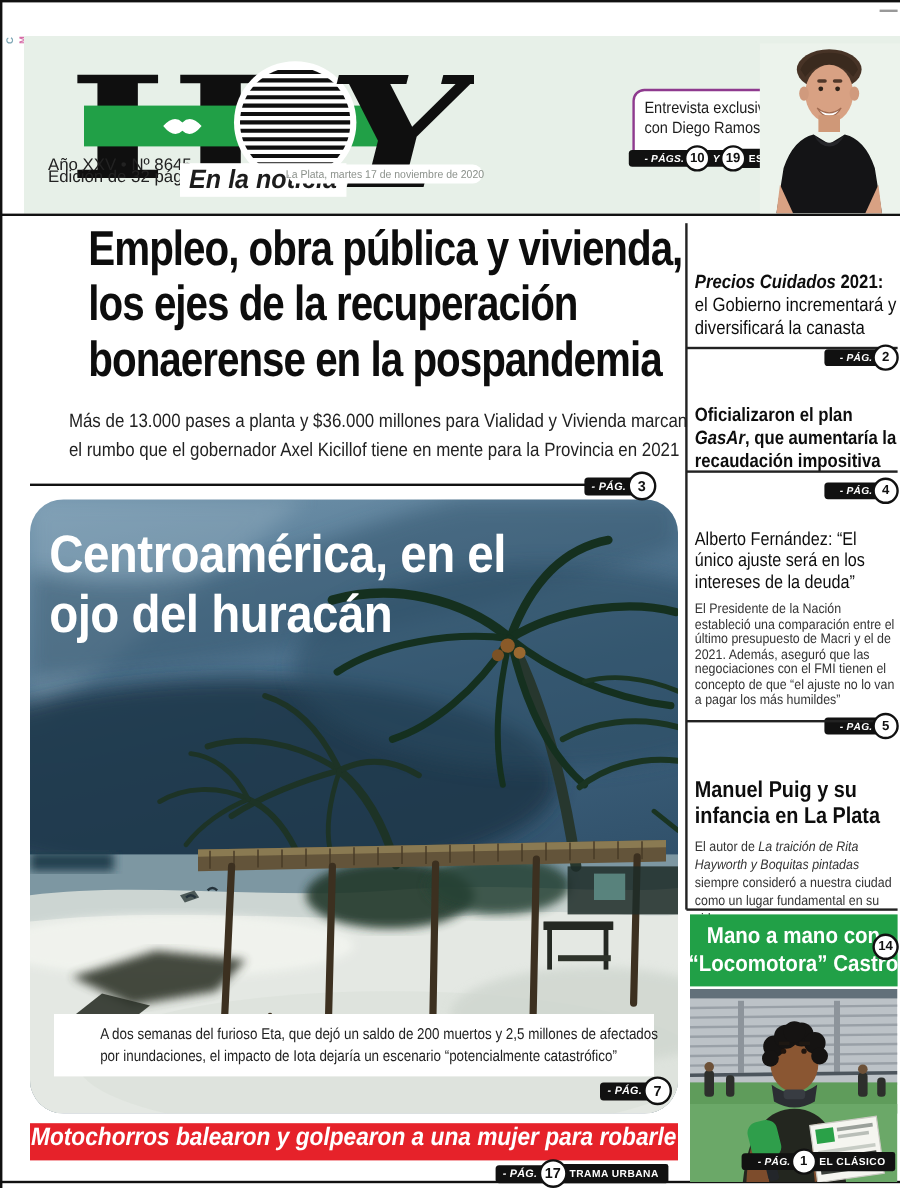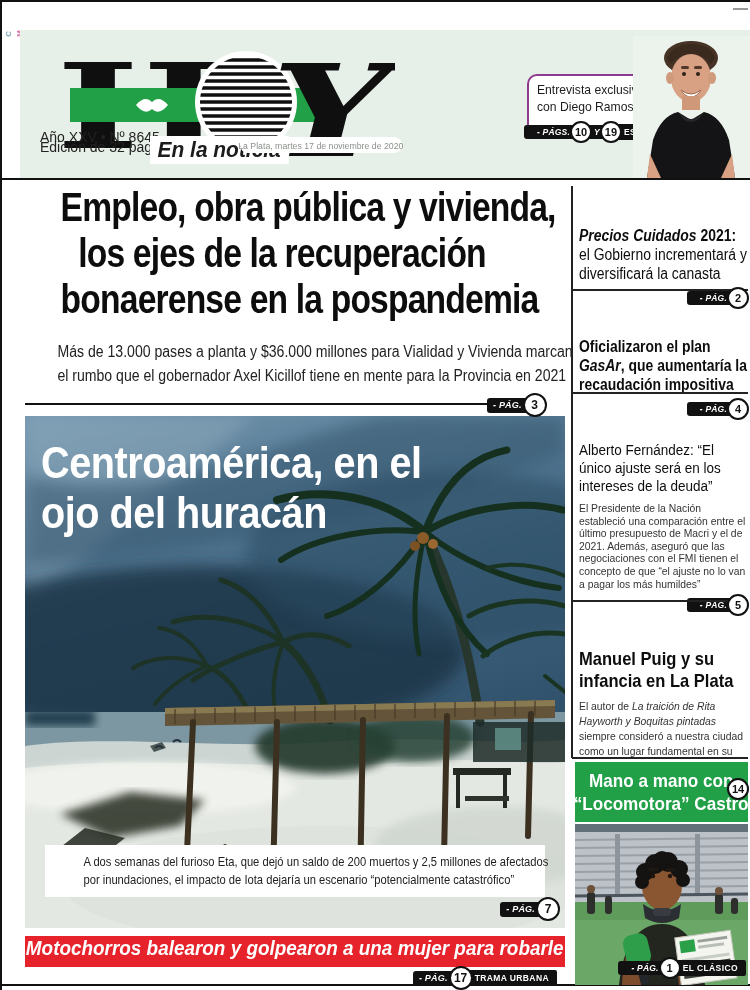--- a/index.html
+++ b/index.html
@@ -27,28 +27,28 @@
   .promo-badge{left:524px;top:121px;z-index:1;display:flex;align-items:center;}
   .diego{left:633px;top:36px;width:117px;height:142px;z-index:2;}
   
   .pbadge{display:inline-flex;align-items:center;}
   .pbadge .lab{background:#111;color:#fff;font-weight:700;font-style:italic;font-size:9px;letter-spacing:.2px;padding:2.5px 12px 2.5px 6px;border-radius:3px;margin-right:-11px;white-space:nowrap;}
   .pbadge .num{width:20px;height:20px;border-radius:50%;background:#fff;border:2.5px solid #111;color:#111;font-weight:800;font-size:12px;display:flex;align-items:center;justify-content:center;z-index:1;font-style:normal;}
   .pbadge .sec{background:#111;color:#fff;font-weight:700;font-size:8.5px;letter-spacing:.4px;padding:3px 8px 3px 13px;margin-left:-11px;border-radius:2px;white-space:nowrap;}
   .pbadge.small .num{width:18px;height:18px;font-size:11px;border-width:2px;}
   .pbadge.small .lab{font-size:8.5px;padding:2px 11px 2px 13px;}
   
-  .lead{left:12px;top:184px;width:540px;text-align:center;}
+  .lead{left:25px;top:184px;width:540px;}
   .lead-line{display:block;white-space:nowrap;font-weight:800;font-size:41px;line-height:46px;letter-spacing:-1px;color:#0d0d0d;transform:scaleX(.82);transform-origin:center;}
   .deck{left:25px;top:340px;width:540px;text-align:center;}
   .deck-line{display:block;white-space:nowrap;font-size:16px;line-height:24px;color:#222;transform:scaleX(.88);transform-origin:center;}
   .lead-rule{left:25px;top:403px;width:480px;height:1.5px;background:#111;}
   .lead-badge{left:487px;top:393px;}
   
-  .hphoto{left:25px;top:416px;width:540px;height:512px;overflow:hidden;}
+  .hphoto{left:25px;top:416px;width:540px;height:512px;overflow:hidden;border-radius:28px;}
   .hphoto svg{position:absolute;left:0;top:0;}
   .h-head{position:absolute;left:16px;top:22px;}
   .h-line{display:block;white-space:nowrap;color:#fff;font-weight:800;font-size:44px;line-height:50px;letter-spacing:-.5px;transform:scaleX(.9);transform-origin:left;}
   .h-caption{position:absolute;left:20px;right:20px;bottom:31px;background:#fff;padding:8px 4px;text-align:center;}
   .cap-line{display:block;white-space:nowrap;font-size:13px;line-height:18px;color:#222;transform:scaleX(.86);transform-origin:center;}
   .h-badge{position:absolute;right:5px;bottom:7px;}
   
   .crime{left:25px;top:936px;width:540px;height:31px;background:#e6222a;display:flex;align-items:flex-start;justify-content:center;}
   .crime span{white-space:nowrap;color:#fff;font-weight:800;font-style:italic;font-size:21px;transform:scaleX(.9);}
   .crime-badge{left:0;top:966px;width:557px;display:flex;justify-content:flex-end;}

